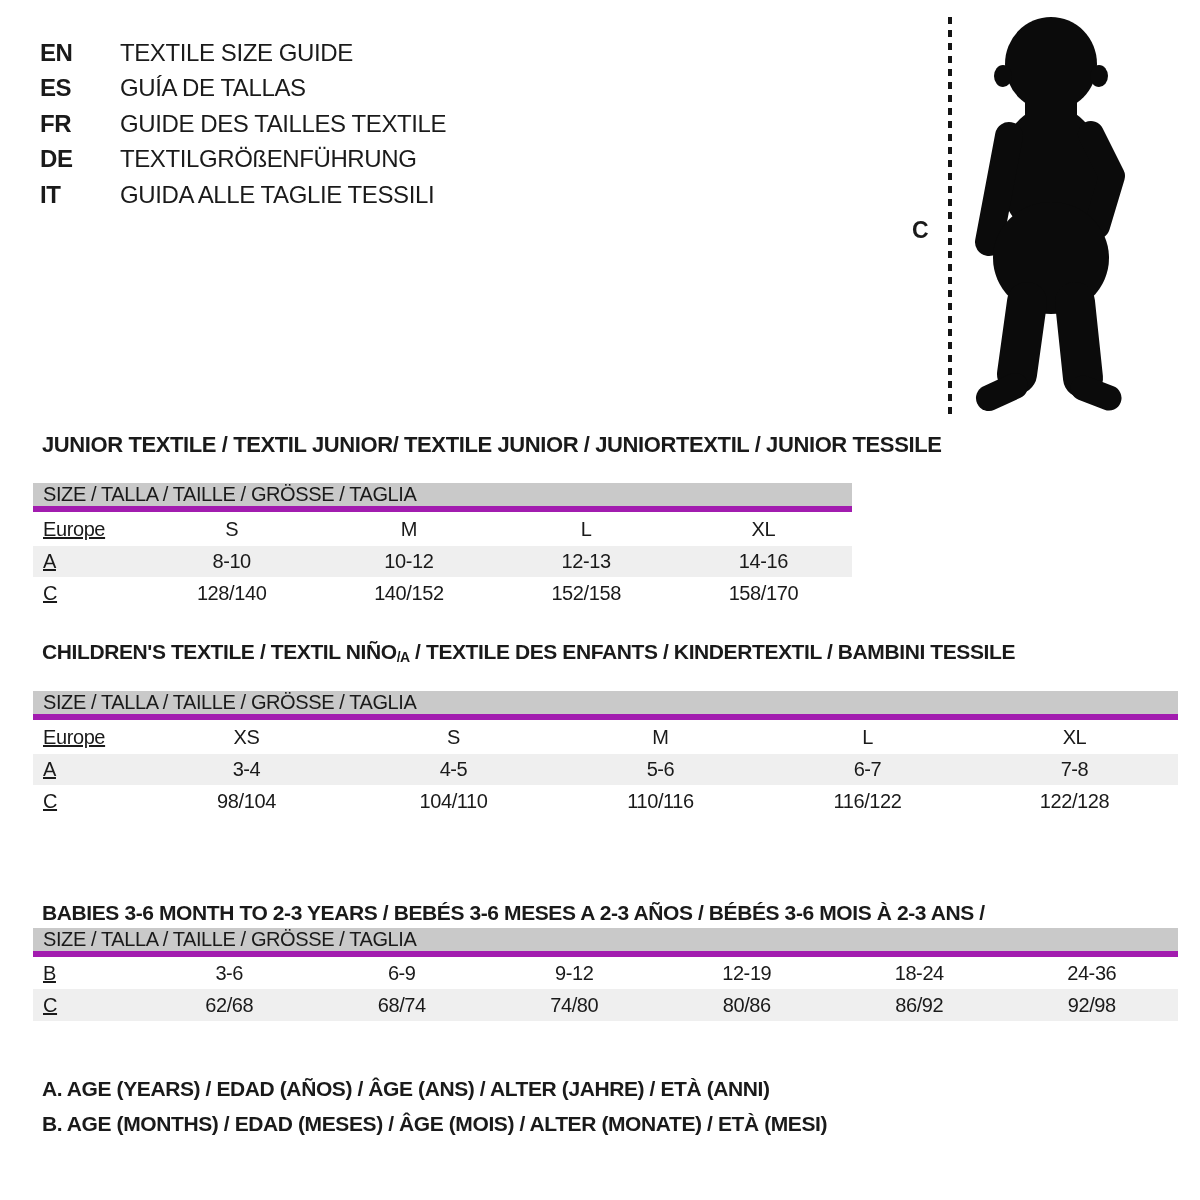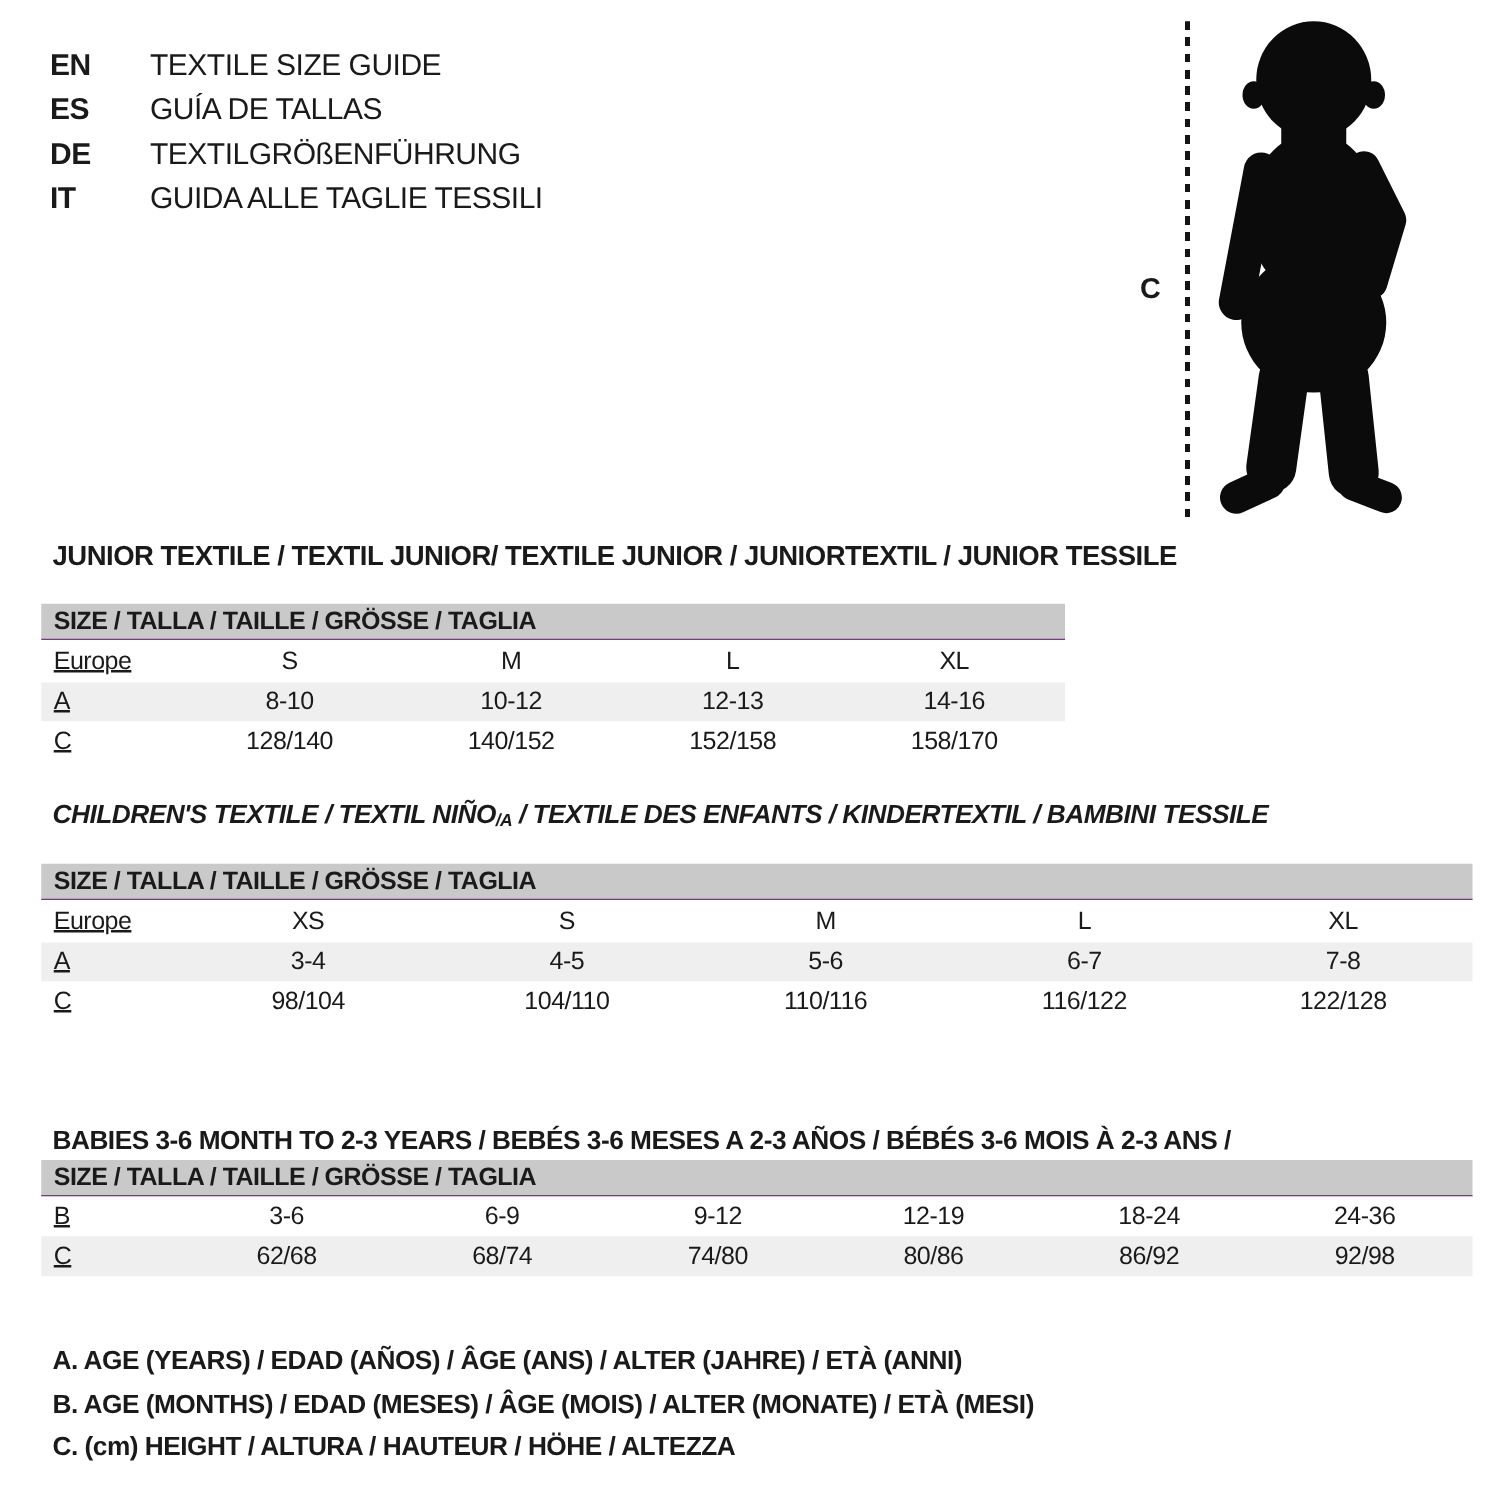--- a/index.html
+++ b/index.html
@@ -20,32 +20,32 @@
   .dotted-line {
     position:absolute; left:948px; top:17px; width:4px; height:398px;
     background:repeating-linear-gradient(to bottom, #141414 0 7px, transparent 7px 13px);
   }
   .measure-c { position:absolute; left:912px; top:217px; font-size:23px; font-weight:700; }
   .toddler-svg { position:absolute; left:963px; top:14px; width:178px; height:404px; }
 
   
   .section-title { position:absolute; left:42px; font-weight:700; white-space:nowrap; }
   .title-junior { top:432px; font-size:22px; }
-  .title-children { top:640px; font-size:21px;font-style:italic; }
+  .title-children { top:640px; font-size:21px; }
   .title-babies { top:848px; font-size:21px; line-height:34px;margin-top:48px; }
   .sub-small { font-size:14px; position:relative; top:3px; letter-spacing:-0.5px; }
 
   
   .table { position:absolute; left:33px; }
   .t-narrow { width:819px; }
   .t-wide { width:1145px; }
   .bar {
-    height:29px; background:#c9c9c9; border-bottom:1px solid #a21caf;
+    height:29px; background:#c9c9c9; border-bottom:6px solid #a21caf;
     display:flex; align-items:center; padding-left:10px;
-    font-size:20px; font-weight:700;
+    font-size:20px; font-weight:400;
   }
   .trow { display:flex; align-items:center; font-size:20px; }
   .trow .tlabel { width:110px; padding-left:10px; font-weight:400;text-decoration:underline; }
   .trow .tcell { flex:1; text-align:center; }
   .shade { background:#efefef; }
   .h34 { height:34px; } .h31 { height:31px; } .h32 { height:32px; }
   .junior-table { top:483px; }
   .children-table { top:691px; }
   .babies-table { top:928px; }
 
@@ -60,20 +60,24 @@
   <div class="lang-block">
     <div class="lang-row">
       <span class="lang-code">EN</span>
       <span class="lang-label">TEXTILE SIZE GUIDE</span>
     </div>
     <div class="lang-row">
       <span class="lang-code">ES</span>
       <span class="lang-label">GUÍA DE TALLAS</span>
     </div>
     <div class="lang-row">
+      <span class="lang-code">FR</span>
+      <span class="lang-label">GUIDE DES TAILLES TEXTILE</span>
+    </div>
+    <div class="lang-row">
       <span class="lang-code">DE</span>
       <span class="lang-label">TEXTILGRÖßENFÜHRUNG</span>
     </div>
     <div class="lang-row">
       <span class="lang-code">IT</span>
       <span class="lang-label">GUIDA ALLE TAGLIE TESSILI</span>
     </div>
   </div>
 
   <div class="dotted-line"></div>
@@ -189,16 +193,15 @@
       <span class="tcell">74/80</span>
       <span class="tcell">80/86</span>
       <span class="tcell">86/92</span>
       <span class="tcell">92/98</span>
     </div>
   </div>
 
   <div class="footnotes">
     <div>A. AGE (YEARS) / EDAD (AÑOS) / ÂGE (ANS) / ALTER (JAHRE) / ETÀ (ANNI)</div>
     <div>B. AGE (MONTHS) / EDAD (MESES) / ÂGE (MOIS) / ALTER (MONATE) / ETÀ (MESI)</div>
-    <div>C. (cm) HEIGHT / ALTURA / HAUTEUR / HÖHE / ALTEZZA</div>
   </div>
 
 </div>
 
 </body></html>

